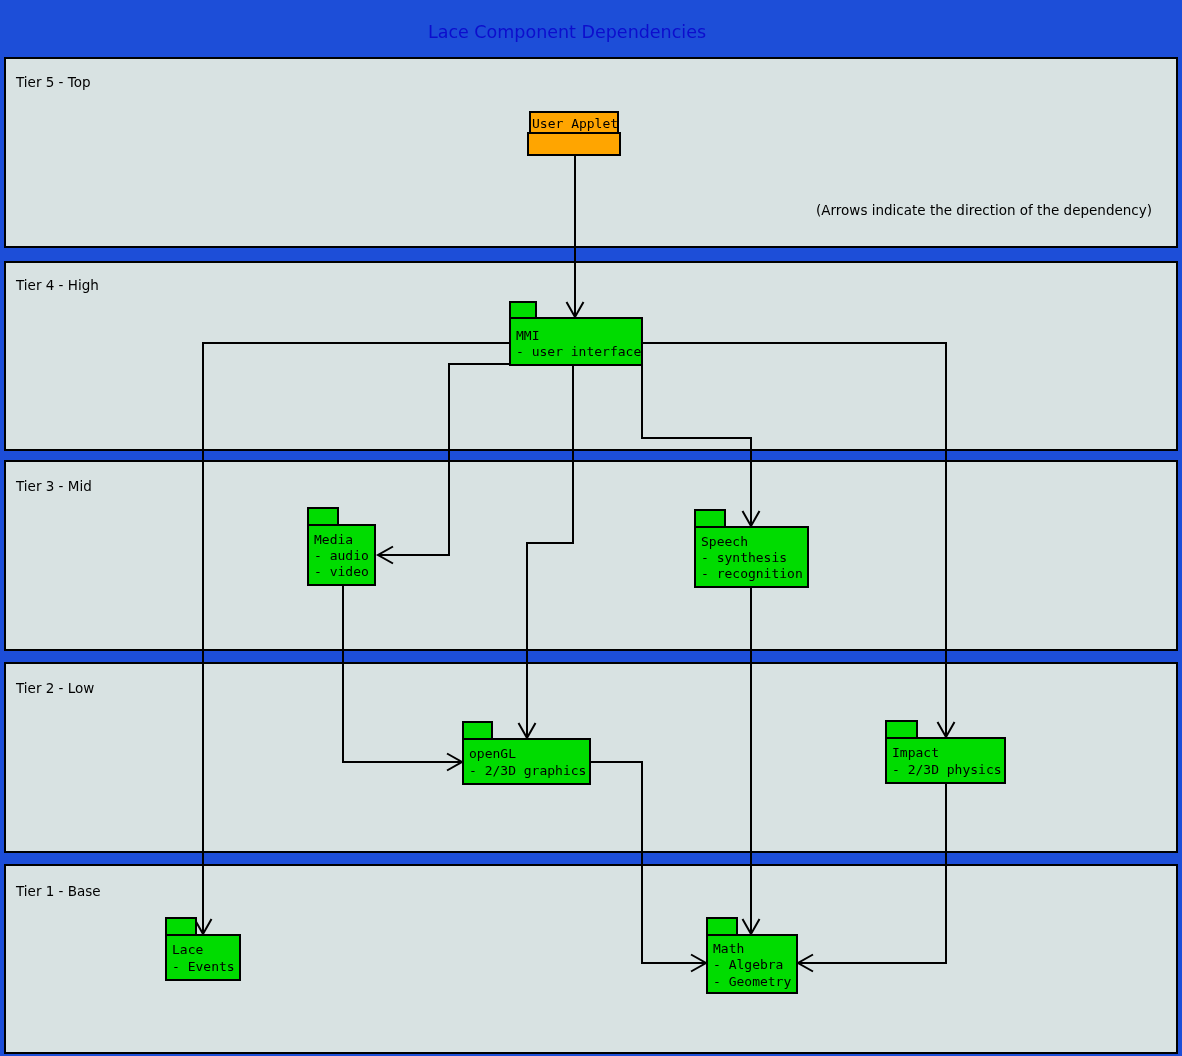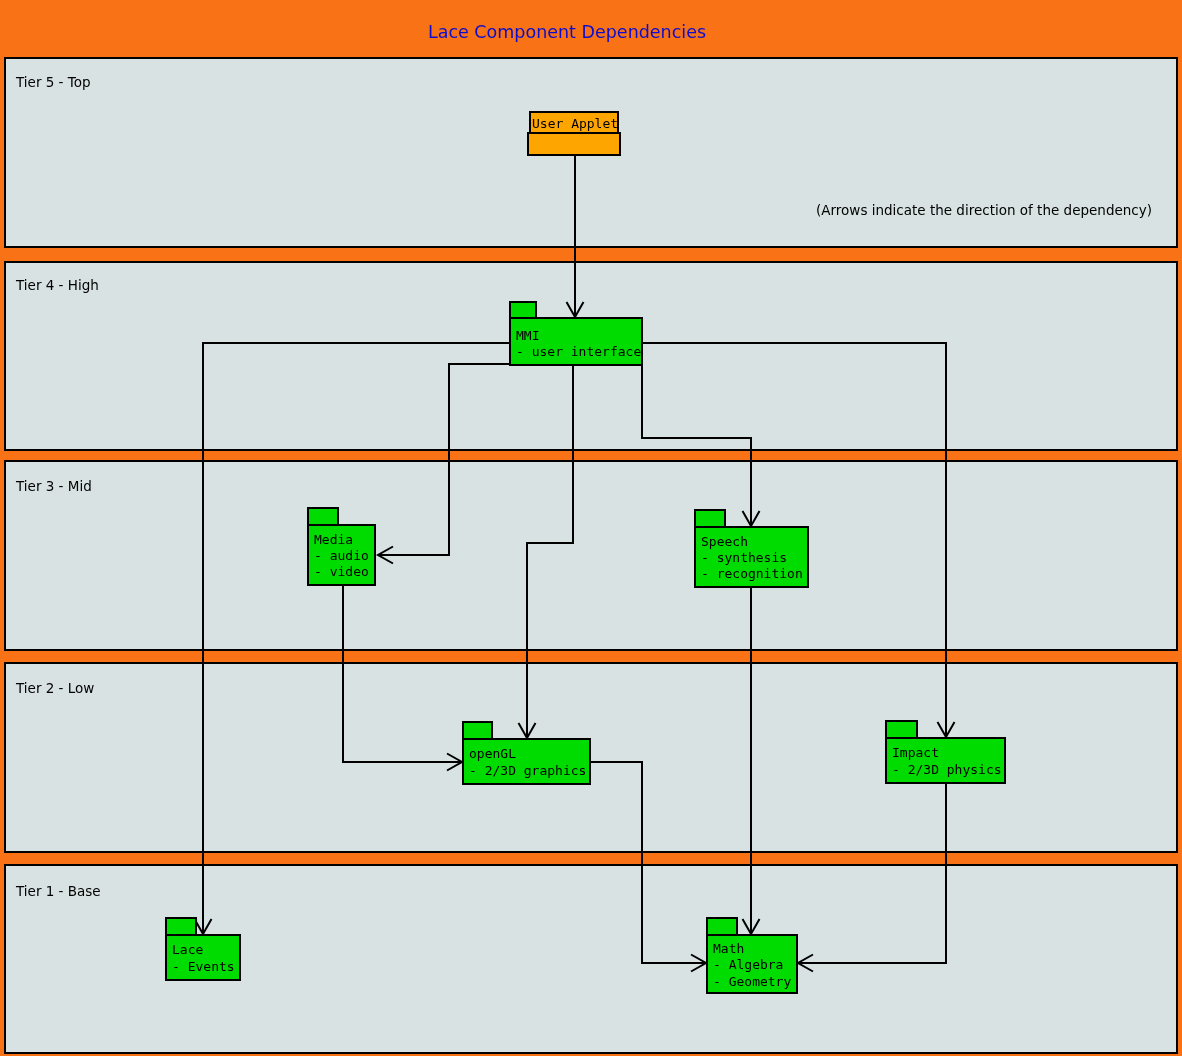--- a/index.html
+++ b/index.html
@@ -1,16 +1,16 @@
 <!DOCTYPE html>
 <html><head>
 <meta charset="utf-8">
 <style>
   html, body { margin: 0; padding: 0; background: #ffffff; }
-  .canvas { position: relative; width: 1182px; height: 1056px; background: #f97316; text-align: right; }
+  .canvas { position: relative; width: 1182px; height: 1056px; background: #1d4ed8; text-align: right; }
   svg { display: block; }
   .tier-band { stroke: #000000; stroke-width: 2; }
   .edge { fill: none; stroke: #000000; stroke-width: 2; }
   .box-stroke { stroke: #000000; stroke-width: 2; }
   .tier-label { font-family: "DejaVu Sans", "Liberation Sans", sans-serif; font-size: 13.5px; fill: #000000; }
   .note-label { font-family: "DejaVu Sans", "Liberation Sans", sans-serif; font-size: 13.5px; fill: #000000; }
   .diagram-title { font-family: "DejaVu Sans", "Liberation Sans", sans-serif; font-size: 17.5px; }
   .comp-text { font-family: "DejaVu Sans Mono", "Liberation Mono", monospace; font-size: 13px; fill: #000000; }
 </style>
 </head>

